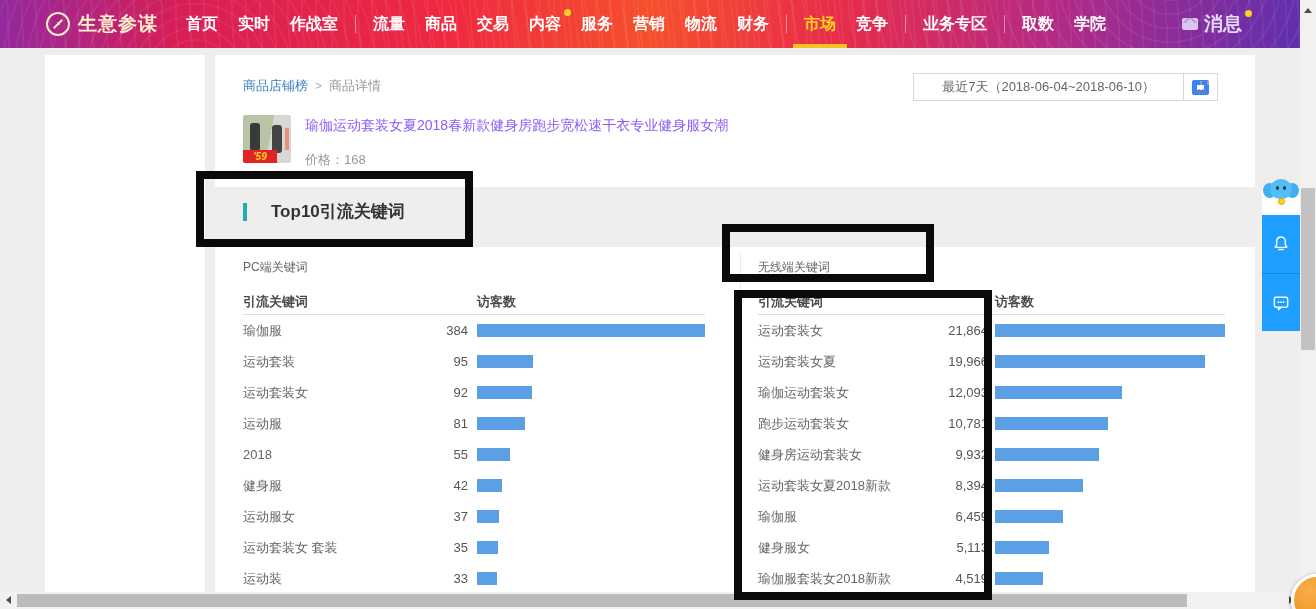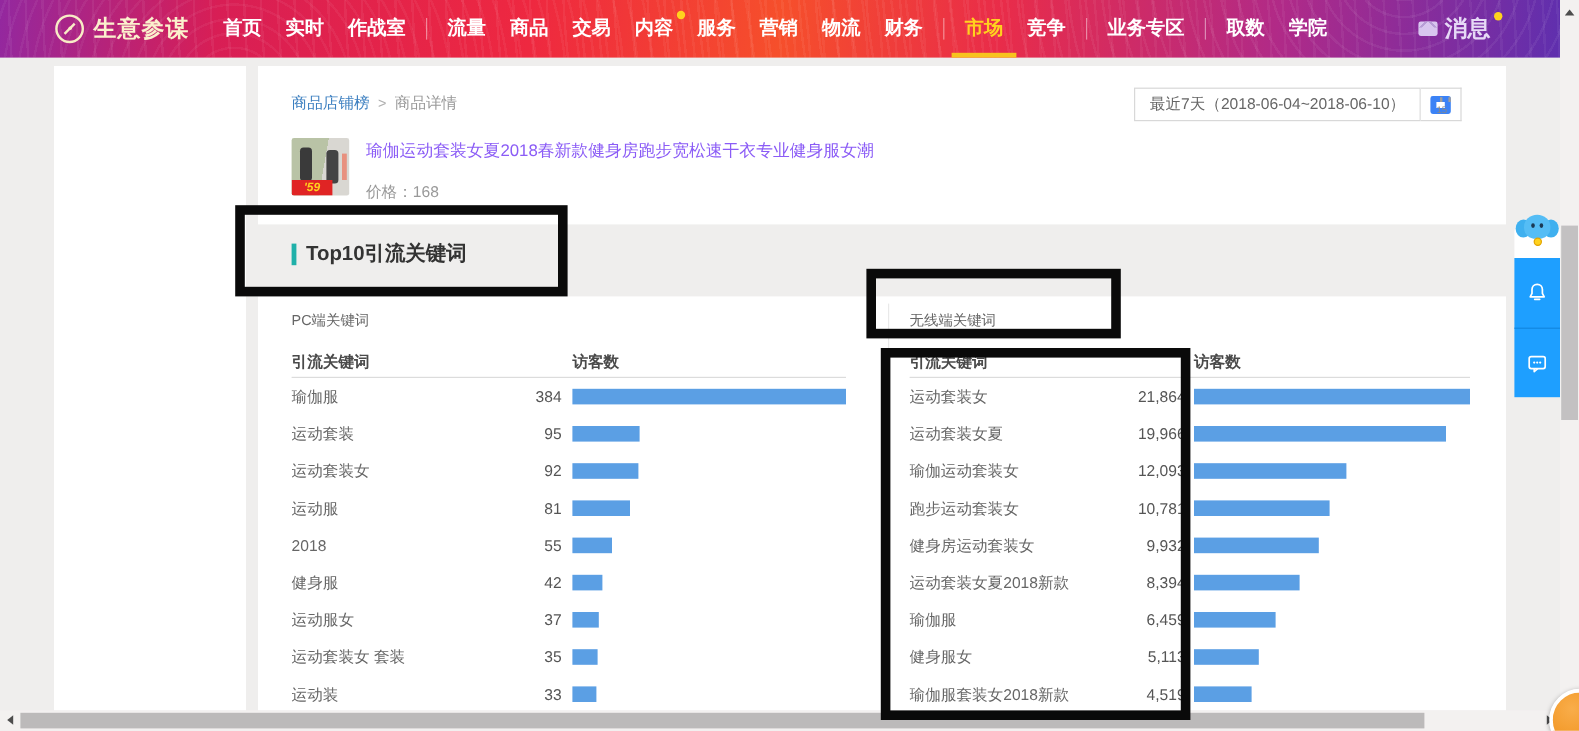--- a/index.html
+++ b/index.html
@@ -55,35 +55,35 @@
 
   .card { position:absolute; background:#fff; }
   .card-product { left:215px; top:55px; width:1040px; height:132px; }
 
   .breadcrumb { position:absolute; left:28px; top:22px; font-size:13px; }
   .crumb-link { color:#3c7fc0; text-decoration:none; cursor:pointer; }
   .crumb-sep { color:#b0b0b0; margin:0 7px; font-size:12px; }
   .crumb-current { color:#999; }
 
   .date-filter { position:absolute; right:37px; top:18px; display:flex; }
-  .date-main { height:28px; line-height:26px; border:1px solid #d8d8d8; background:#fff; padding:0 12px; font-size:13px; color:#666; cursor:pointer; white-space:nowrap; }
+  .date-main { height:28px; line-height:26px; border:1px solid #d8d8d8; background:#fff; padding:0 28px; font-size:13px; color:#666; cursor:pointer; white-space:nowrap; }
   .date-cal { width:34px; height:28px; border:1px solid #d8d8d8; border-left:none; display:flex; align-items:center; justify-content:center; cursor:pointer; background:#fff; }
   .cal-glyph { width:17px; height:15px; border:5px solid #3b82f6; border-radius:2px; position:relative; font-size:8px; color:#888; text-align:center; line-height:14px; }
   .cal-glyph::before { content:""; position:absolute; top:-4px; left:3px; width:2px; height:4px; background:#9e9e9e; box-shadow:7px 0 0 #9e9e9e; }
 
   .product-row { position:absolute; left:28px; top:60px; display:flex; }
   .thumb { width:48px; height:48px; position:relative; overflow:hidden; border-radius:2px; cursor:pointer;
     background:linear-gradient(100deg,#b9c3a6 0 55%, #d9d7d2 55% 100%); }
   .thumb::before { content:""; position:absolute; left:7px; top:8px; width:10px; height:28px; background:#3a3a3a; border-radius:3px; box-shadow:22px 2px 0 #444, 32px 2px 0 -3px #e8907e; }
   .thumb-price { position:absolute; left:0; bottom:0; width:34px; height:13px; background:#e02424; color:#ffd21e; font-size:10px; font-weight:bold; font-style:italic; line-height:13px; text-align:center; }
   .prod-info { margin-left:14px; padding-top:2px; }
   .prod-title { font-size:14px; color:#8b5cf6; text-decoration:none; cursor:pointer; display:block; }
   .prod-price { font-size:13px; color:#999; margin-top:16px; }
 
-  .section-head { position:absolute; left:243px; top:200px; display:flex; align-items:center; }
+  .section-head { position:absolute; left:243px; top:200px; display:flex; align-items:center;gap:16px; }
   .section-tick { width:4px; height:18px; background:#1fb0a9; margin-right:8px; }
   .section-title { font-size:17px; font-weight:bold; color:#333; }
 
   .card-keywords { left:215px; top:247px; width:1040px; height:345px; overflow:hidden; }
   .divider-v { position:absolute; left:525px; top:6px; bottom:0; width:1px; background:#e9e9e9; }
   .panel-sub { position:absolute; top:12px; font-size:12px; color:#666; }
   .panel-sub.pc { left:28px; }
   .panel-sub.wl { left:543px; }
 
   .kw-table { position:absolute; top:42px; }

